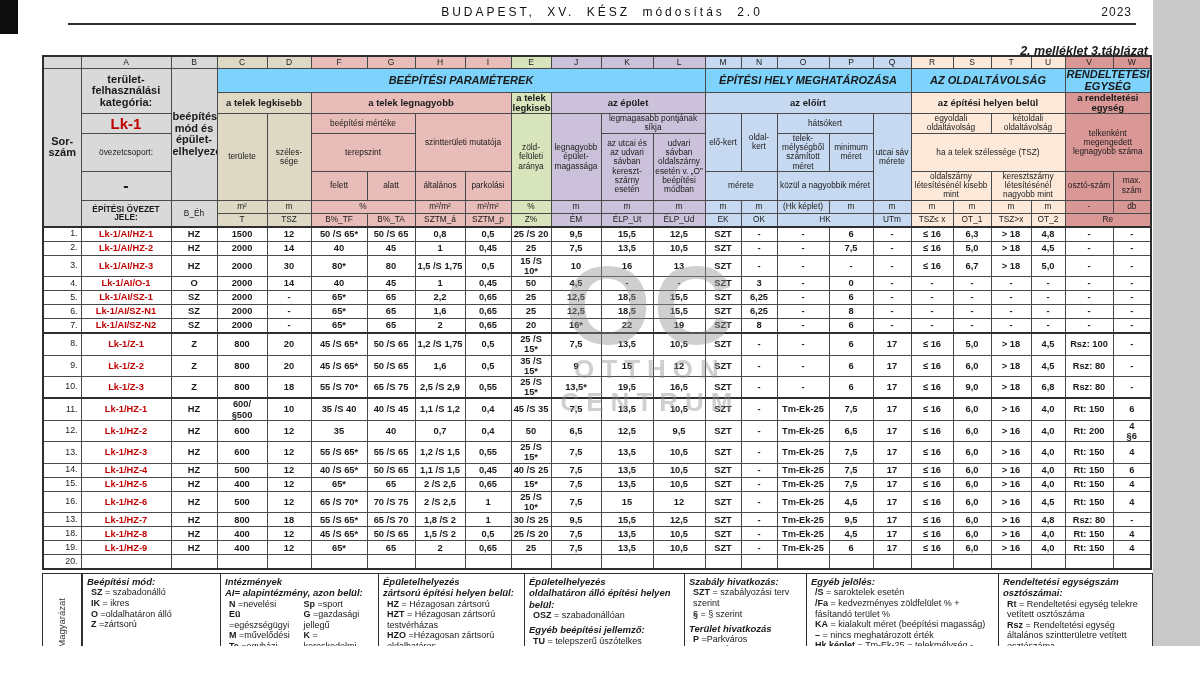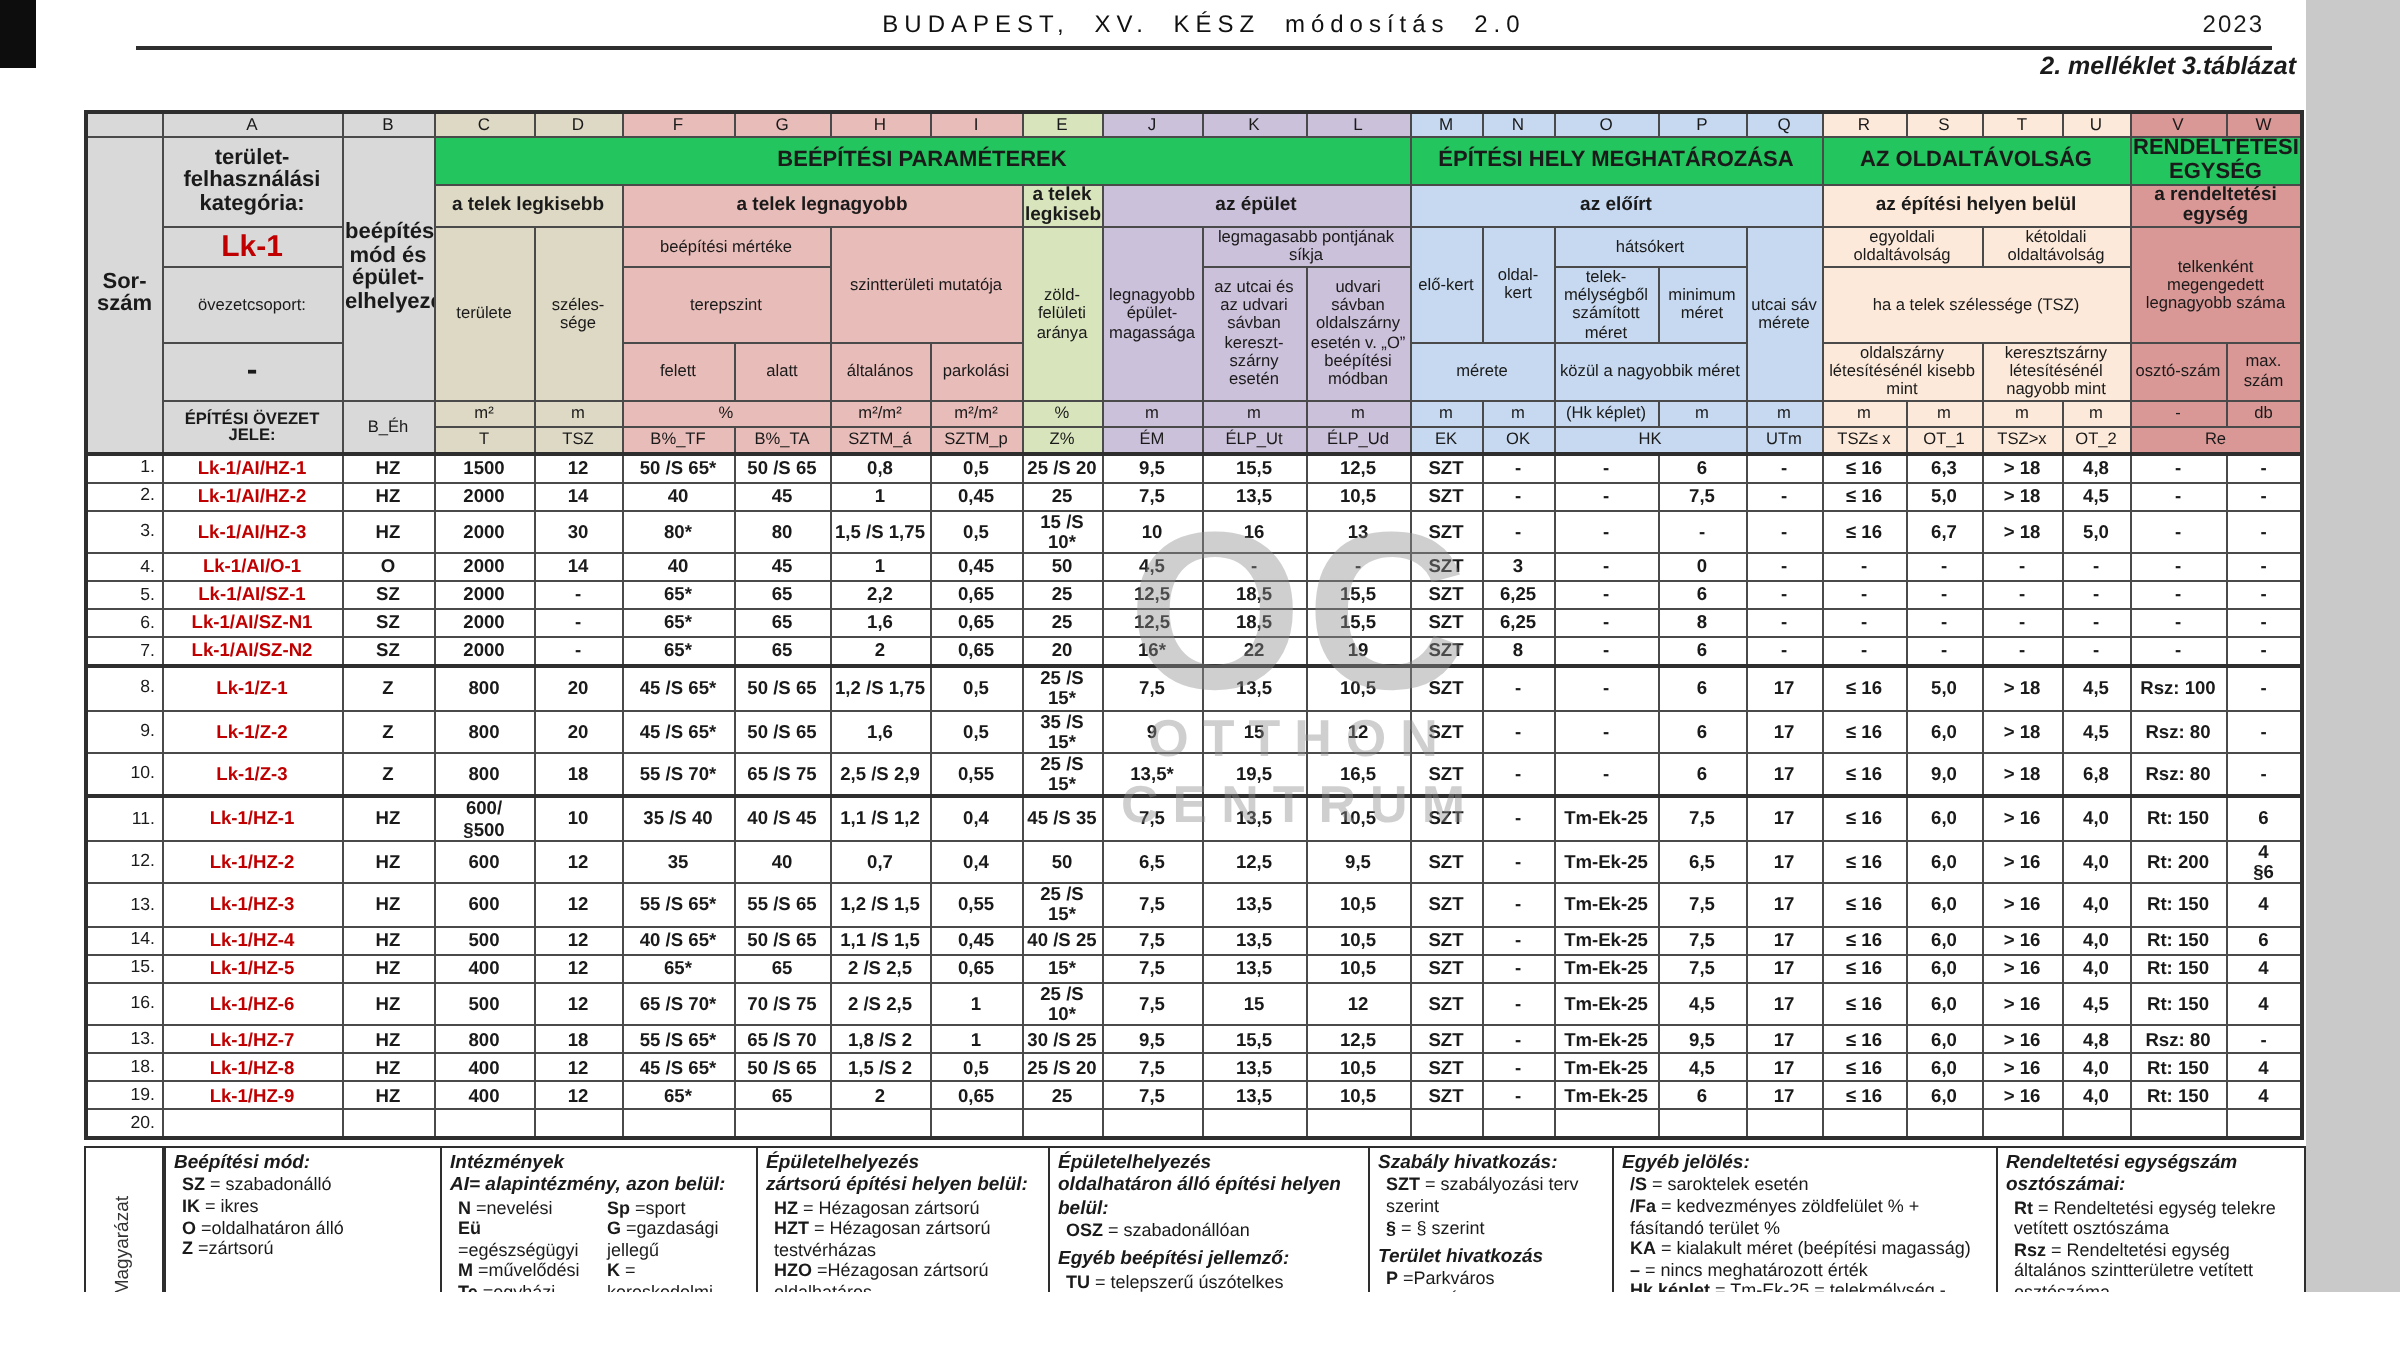--- a/index.html
+++ b/index.html
@@ -6,29 +6,29 @@
   .page{position:relative;width:1200px;height:646px;background:#fff;overflow:hidden;
         font-family:"Liberation Sans",sans-serif;color:#1a1a1a;}
   .blackbox{position:absolute;left:0;top:0;width:18px;height:34px;background:#0d0d0d;}
   .rightstrip{position:absolute;left:1153px;top:0;width:47px;height:674px;background:#c9c9c9;}
   .bottomstrip{position:absolute;left:0;top:667px;width:1200px;height:7px;background:#c9c9c9;}
 
   .titlebar{position:absolute;left:68px;top:2px;width:1068px;height:21px;border-bottom:2px solid #2e2e2e;}
   .titlebar .t{position:absolute;left:0;right:0;top:3px;text-align:center;font-size:12px;
                letter-spacing:3px;word-spacing:6px;color:#111;}
   .titlebar .y{position:absolute;right:4px;top:3px;font-size:12px;letter-spacing:1px;}
-  .subtitle{position:absolute;right:52px;top:26px;font-weight:bold;font-style:italic;font-size:12.5px;}
+  .subtitle{position:absolute;right:52px;top:44px;font-weight:bold;font-style:italic;font-size:12.5px;}
 
   .tablewrap{position:absolute;left:42px;top:55px;width:1108px;}
   table.zt{border-collapse:collapse;table-layout:fixed;width:1108px;border:2px solid #2e2e2e;}
   table.zt td{border:1px solid #4a4a4a;padding:0 1px;text-align:center;vertical-align:middle;overflow:hidden;}
   tr.letters td{height:11px;font-size:8.5px;line-height:1;}
   .gray{background:#d9d9d9;} .tan{background:#ddd9c4;} .pink{background:#e8bcb8;}
   .green{background:#d8e4bc;} .purple{background:#ccc1da;} .blue{background:#c6d9f0;}
-  .peach{background:#fde9d9;} .rose{background:#d99795;} .yellow{background:#22c55e;}
+  .peach{background:#fde9d9;} .rose{background:#d99795;} .yellow{background:#7dd3fc;font-style:italic;}
   tr.g td{font-weight:bold;font-size:11px;height:18px;line-height:1.05;}
   tr.band td{font-weight:bold;font-size:9.5px;height:20px;line-height:1.05;}
   td.sub{font-size:8.3px;line-height:1.12;font-weight:normal;}
   td.corner-label{font-size:9px;white-space:pre-line;}
   td.lk1{color:#c00000;font-weight:bold;font-size:15px;}
   td.dash{font-weight:bold;}
   tr.units td, tr.codes td{font-size:8.3px;height:12px;line-height:1;}
   td.ovjel{font-weight:bold;font-size:9px;line-height:1.1;}
   tbody.data td{font-size:9.3px;font-weight:bold;height:13px;line-height:1.1;white-space:pre-line;background:#fff;}
   tbody.data td.num{font-weight:normal;font-size:8.8px;text-align:right;padding-right:3px;}

